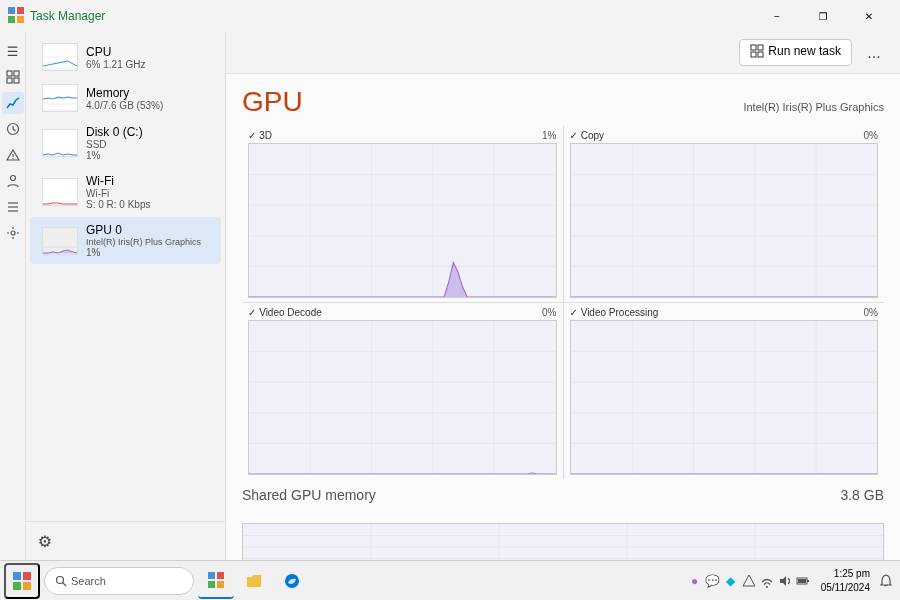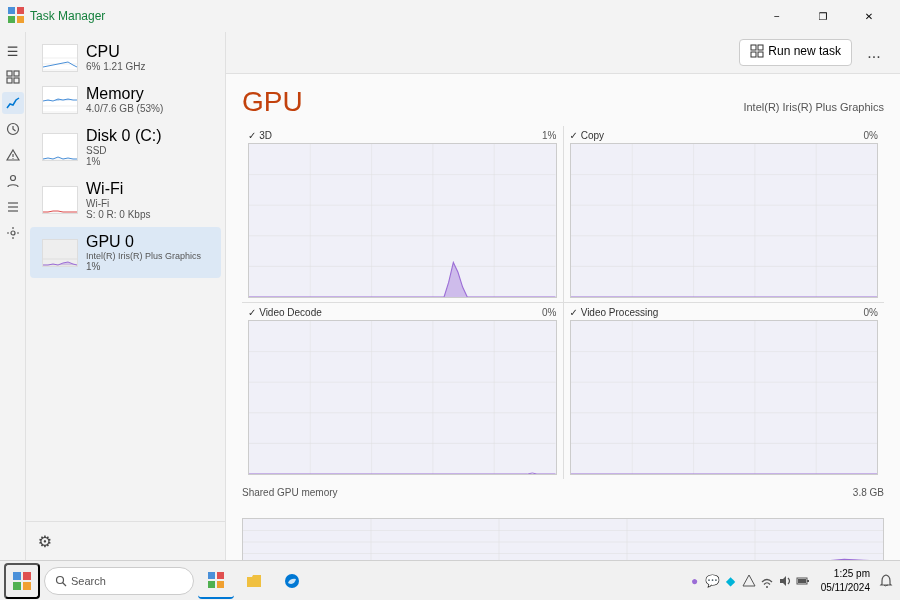--- a/index.html
+++ b/index.html
@@ -53,21 +53,21 @@
       display: flex; align-items: center; padding: 6px 12px; cursor: pointer;
       border-radius: 4px; margin: 1px 4px;
     }
     .sidebar-item.active { background: #dce8f5; }
     .sidebar-item-thumb {
       width: 36px; height: 28px; flex-shrink: 0; margin-right: 8px;
       position: relative; background: #fff; border: 1px solid #ddd;
       display: flex; align-items: flex-end; overflow: hidden;
     }
     .sidebar-item-info { flex: 1; min-width: 0; }
-    .sidebar-item-name { font-size: 16px; font-weight: 500; color: #000; }
+    .sidebar-item-name { font-size: 12px; font-weight: 500; color: #000; }
     .sidebar-item-sub { font-size: 10px; color: #555; white-space: nowrap; overflow: hidden; text-overflow: ellipsis; }
 
     
     .main-content {
       flex: 1; display: flex; flex-direction: column; background: #fafafa;
       overflow: hidden;
     }
     .main-header {
       height: 42px; display: flex; align-items: center; justify-content: flex-end;
       padding: 0 12px; border-bottom: 1px solid #e0e0e0; background: #f3f3f3; gap: 8px;
@@ -94,21 +94,21 @@
     .chart-label-row { display: flex; justify-content: space-between; align-items: center; margin-bottom: 2px; }
     .chart-label { font-size: 10px; color: #333; }
     .chart-pct { font-size: 10px; color: #555; }
     .chart-area {
       width: 100%; height: 155px; background: #f0f0f8;
       border: 1px solid #ccc; position: relative; overflow: hidden;
     }
 
     
     .shared-mem-section { margin-bottom: 8px; }
-    .shared-mem-header { display: flex; justify-content: space-between; font-size: 10px; color: #555; margin-bottom: 20px; }
+    .shared-mem-header { display: flex; justify-content: space-between; font-size: 14px; color: #555; margin-bottom: 20px; }
     .shared-mem-bar { height: 48px; background: #f0f0f8; border: 1px solid #ccc; position: relative; overflow: hidden; }
 
     
     .info-section { display: flex; gap: 0; margin-top: 4px; }
     .info-col { flex: 1; }
     .info-label { font-size: 10px; color: #555; }
 
     
     .sidebar-footer { padding: 8px; border-top: 1px solid #e0e0e0; }
 

